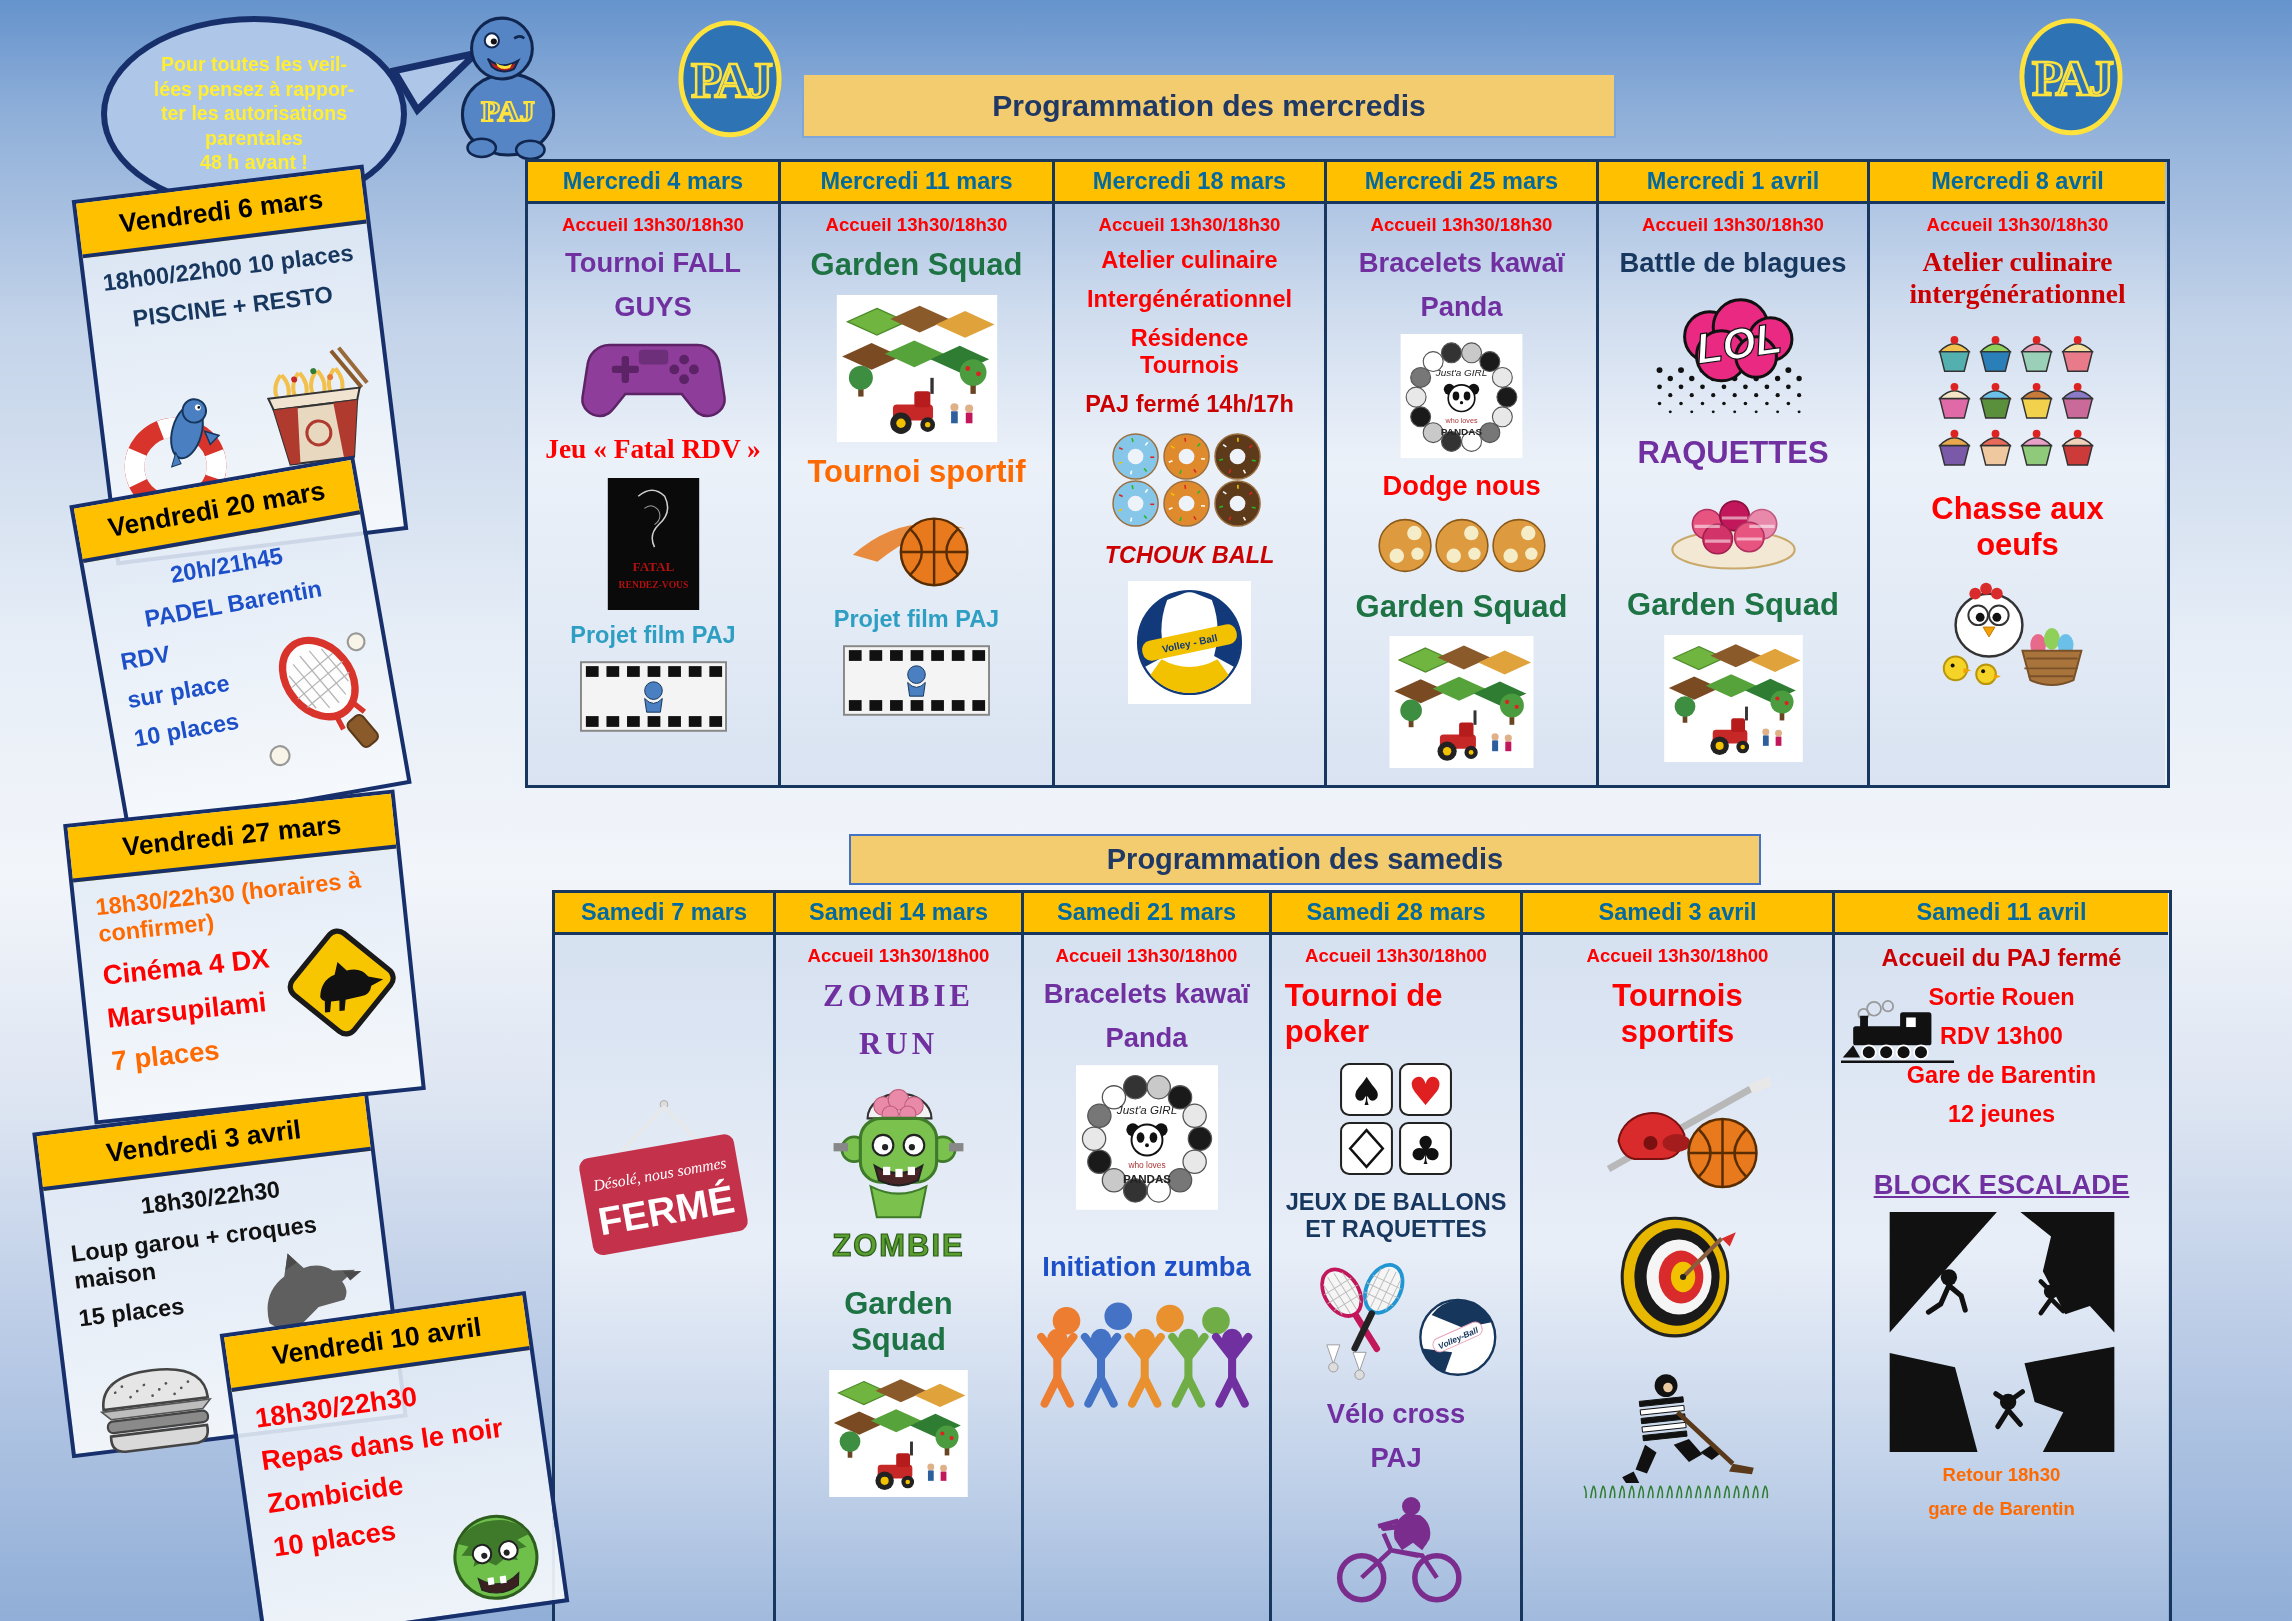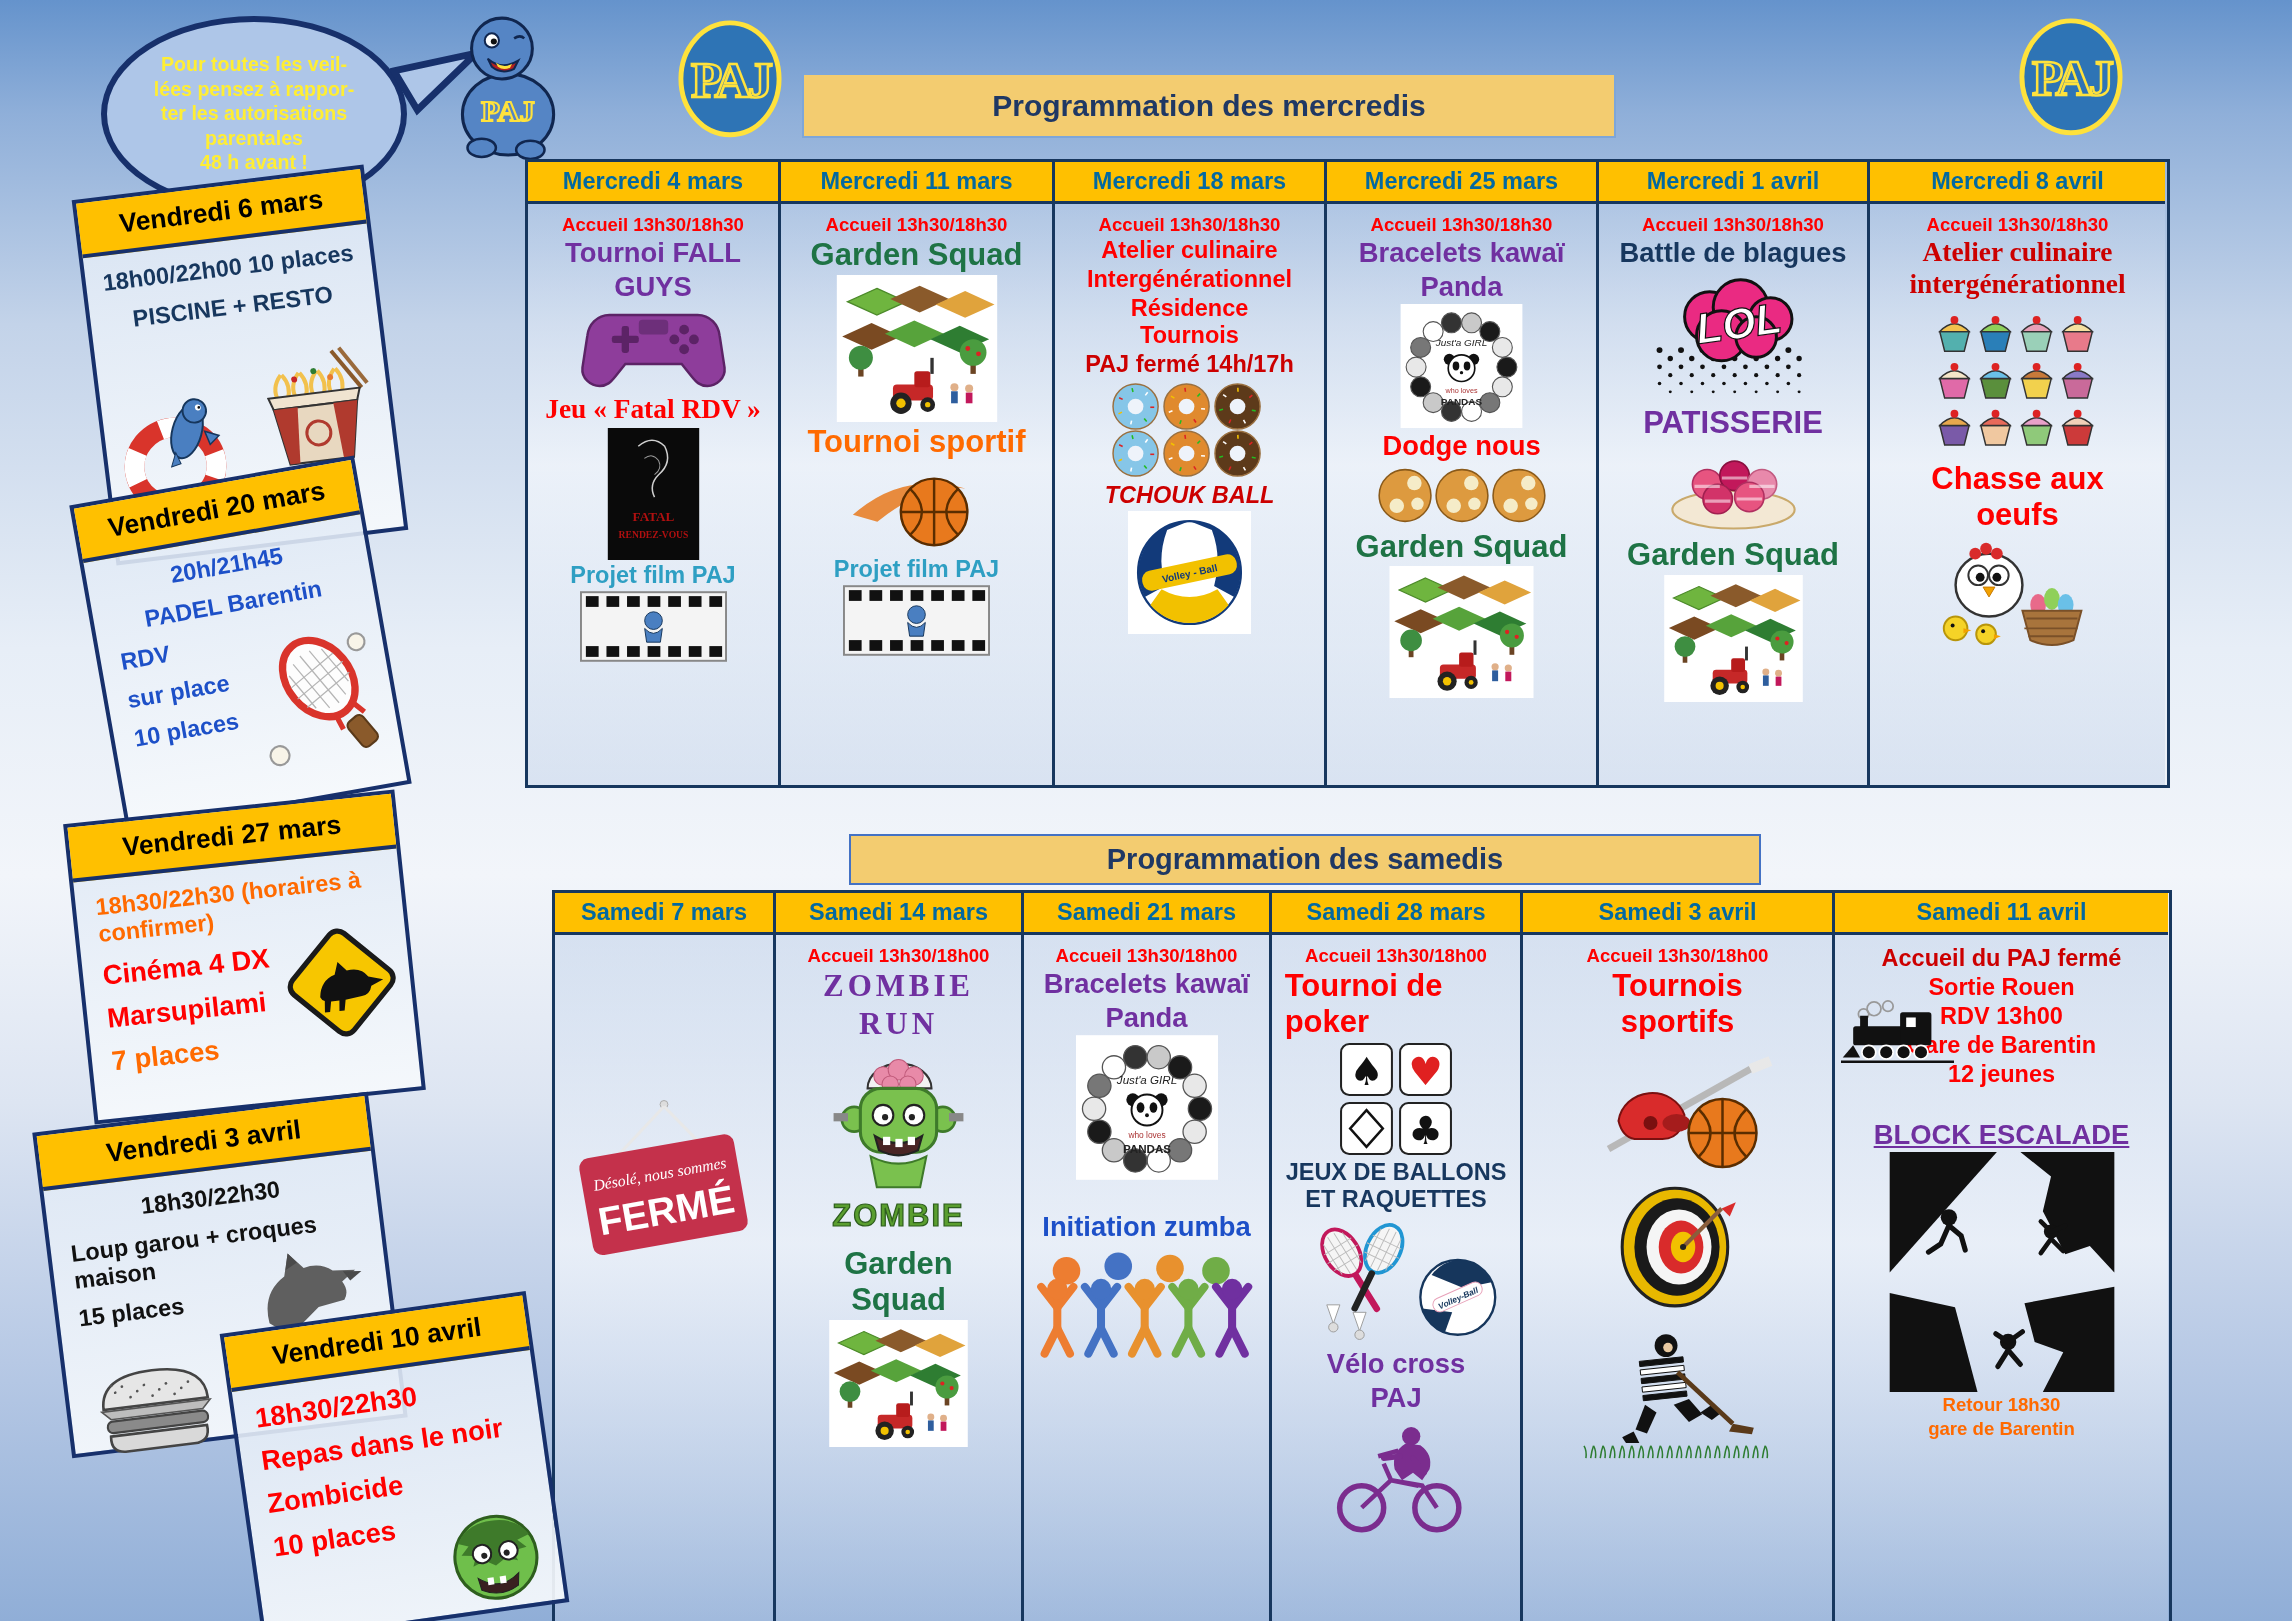--- a/index.html
+++ b/index.html
@@ -26,21 +26,21 @@
   #wed{left:525px;top:159px;width:1645px;height:629px}
   #sat{left:552px;top:890px;width:1620px;height:731px;border-bottom:none}
   .col{display:flex;flex-direction:column;border-right:3.9px solid #17375e;box-sizing:border-box;overflow:hidden}
   .col:last-child{border-right:none}
   #wed .col:nth-child(1){flex:0 0 253px}#wed .col:nth-child(2){flex:0 0 274px}#wed .col:nth-child(3){flex:0 0 272px}
   #wed .col:nth-child(4){flex:0 0 272px}#wed .col:nth-child(5){flex:0 0 271px}#wed .col:nth-child(6){flex:0 0 295px}
   #sat .col:nth-child(1){flex:0 0 221px}#sat .col:nth-child(2){flex:0 0 248px}#sat .col:nth-child(3){flex:0 0 248px}
   #sat .col:nth-child(4){flex:0 0 251px}#sat .col:nth-child(5){flex:0 0 312px}#sat .col:nth-child(6){flex:0 0 333px}
   .col-h{flex:0 0 39px;background:#ffc000;border-bottom:3.9px solid #17375e;display:flex;align-items:center;justify-content:center;
     font-size:23.5px;font-weight:800;color:#0369a1}
-  .col-b{flex:1;position:relative;display:flex;flex-direction:column;align-items:center;gap:2px;padding:9.8px 4.9px;overflow:hidden;
+  .col-b{flex:1;position:relative;display:flex;flex-direction:column;align-items:center;gap:12px;padding:9.8px 4.9px;overflow:hidden;
     background:linear-gradient(180deg,rgba(187,206,232,.45),rgba(246,249,253,.7) 45%,rgba(186,204,230,.4))}
   
   .t{font-weight:700;text-align:center;line-height:1.15;white-space:pre-line}
   .red{color:#ff0000}.dkred{color:#cc0000}.purple{color:#7030a0}.green{color:#1e7345}.orange{color:#ff6a00}
   .navy{color:#17375e}.blue{color:#1d50c8}.teal{color:#2e9fc3}.black{color:#111}
   .sm{font-size:18.6px}.md{font-size:23.5px}.lg{font-size:27.4px}.xl{font-size:31px}
   .serif{font-family:"Liberation Serif",serif}.ital{font-style:italic}.und{text-decoration:underline}
   .stencil{font-family:"Liberation Serif",serif;font-weight:900;letter-spacing:3.9px}
   .left{align-self:flex-start;text-align:left;padding-left:7.8px}
   .mt-xl{margin-top:147px}.mt-md{margin-top:29px}
@@ -435,21 +435,21 @@
               <g stroke="#111" stroke-width="2.5">
                 <circle cx="50" cy="38" r="21" fill="#ea2a82"></circle>
                 <circle cx="76" cy="30" r="23" fill="#ea2a82"></circle>
                 <circle cx="101" cy="40" r="18" fill="#ea2a82"></circle>
                 <circle cx="60" cy="54" r="21" fill="#ea2a82"></circle>
                 <circle cx="89" cy="55" r="17" fill="#ea2a82"></circle>
               </g>
               <text x="75" y="56" text-anchor="middle" font-size="36" font-weight="bold" font-style="italic" fill="#fff" stroke="#111" stroke-width="1" transform="rotate(-8 75 48)">LOL</text>
             </svg>
           </div>
-          <div class="t purple xl">PATISSERIE</div>
+          <div class="t purple xl">RAQUETTES</div>
           <div class="ic ic-macarons" style="width: 137px; height: 93px;">
             <svg viewBox="0 0 130 88">
               <ellipse cx="65" cy="64" rx="58" ry="18" fill="#f3e8d4" stroke="#c9a96b" stroke-width="2"></ellipse>
               <g stroke-width="1.5">
                 <circle cx="40" cy="40" r="14" fill="#e75480" stroke="#b03060"></circle>
                 <circle cx="66" cy="32" r="14" fill="#c2185b" stroke="#8a1040"></circle>
                 <circle cx="92" cy="40" r="14" fill="#e889ab" stroke="#c25a80"></circle>
                 <circle cx="50" cy="54" r="14" fill="#d23369" stroke="#a02050"></circle>
                 <circle cx="80" cy="52" r="14" fill="#e75480" stroke="#b03060"></circle>
               </g>

